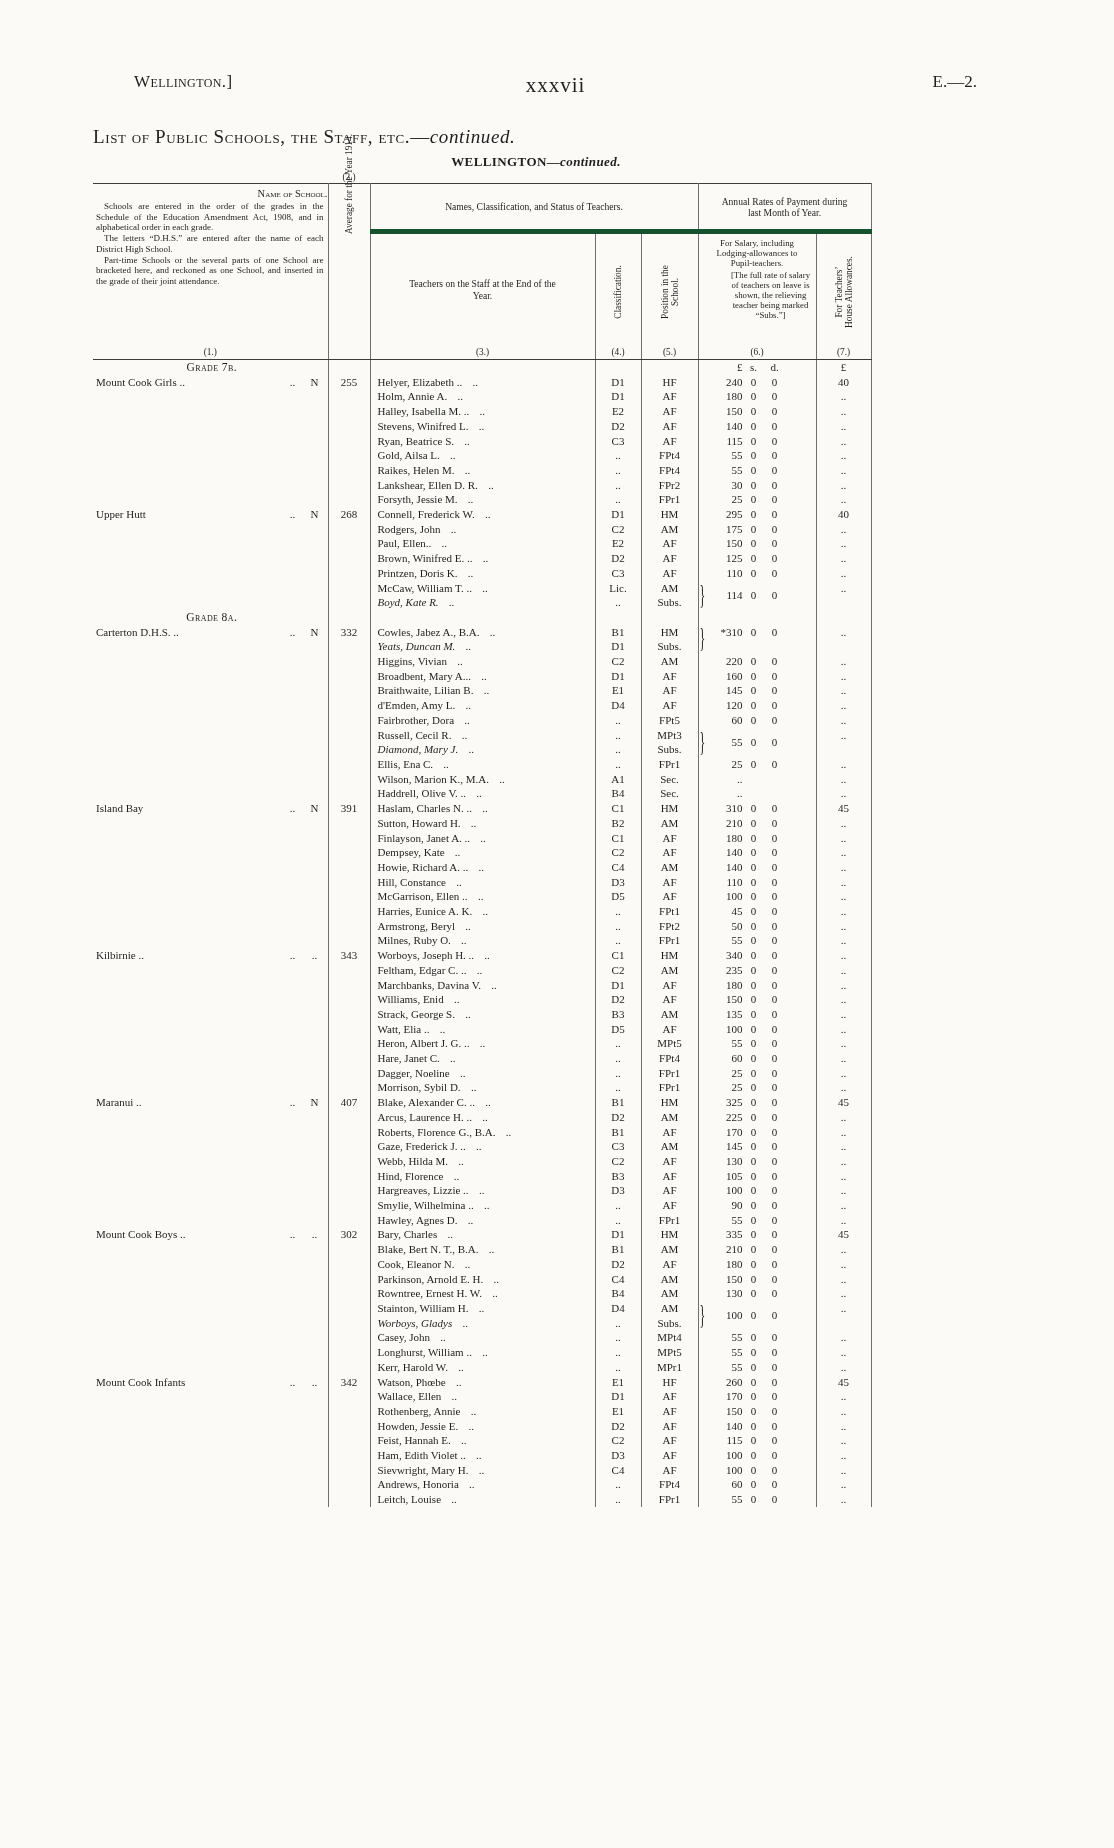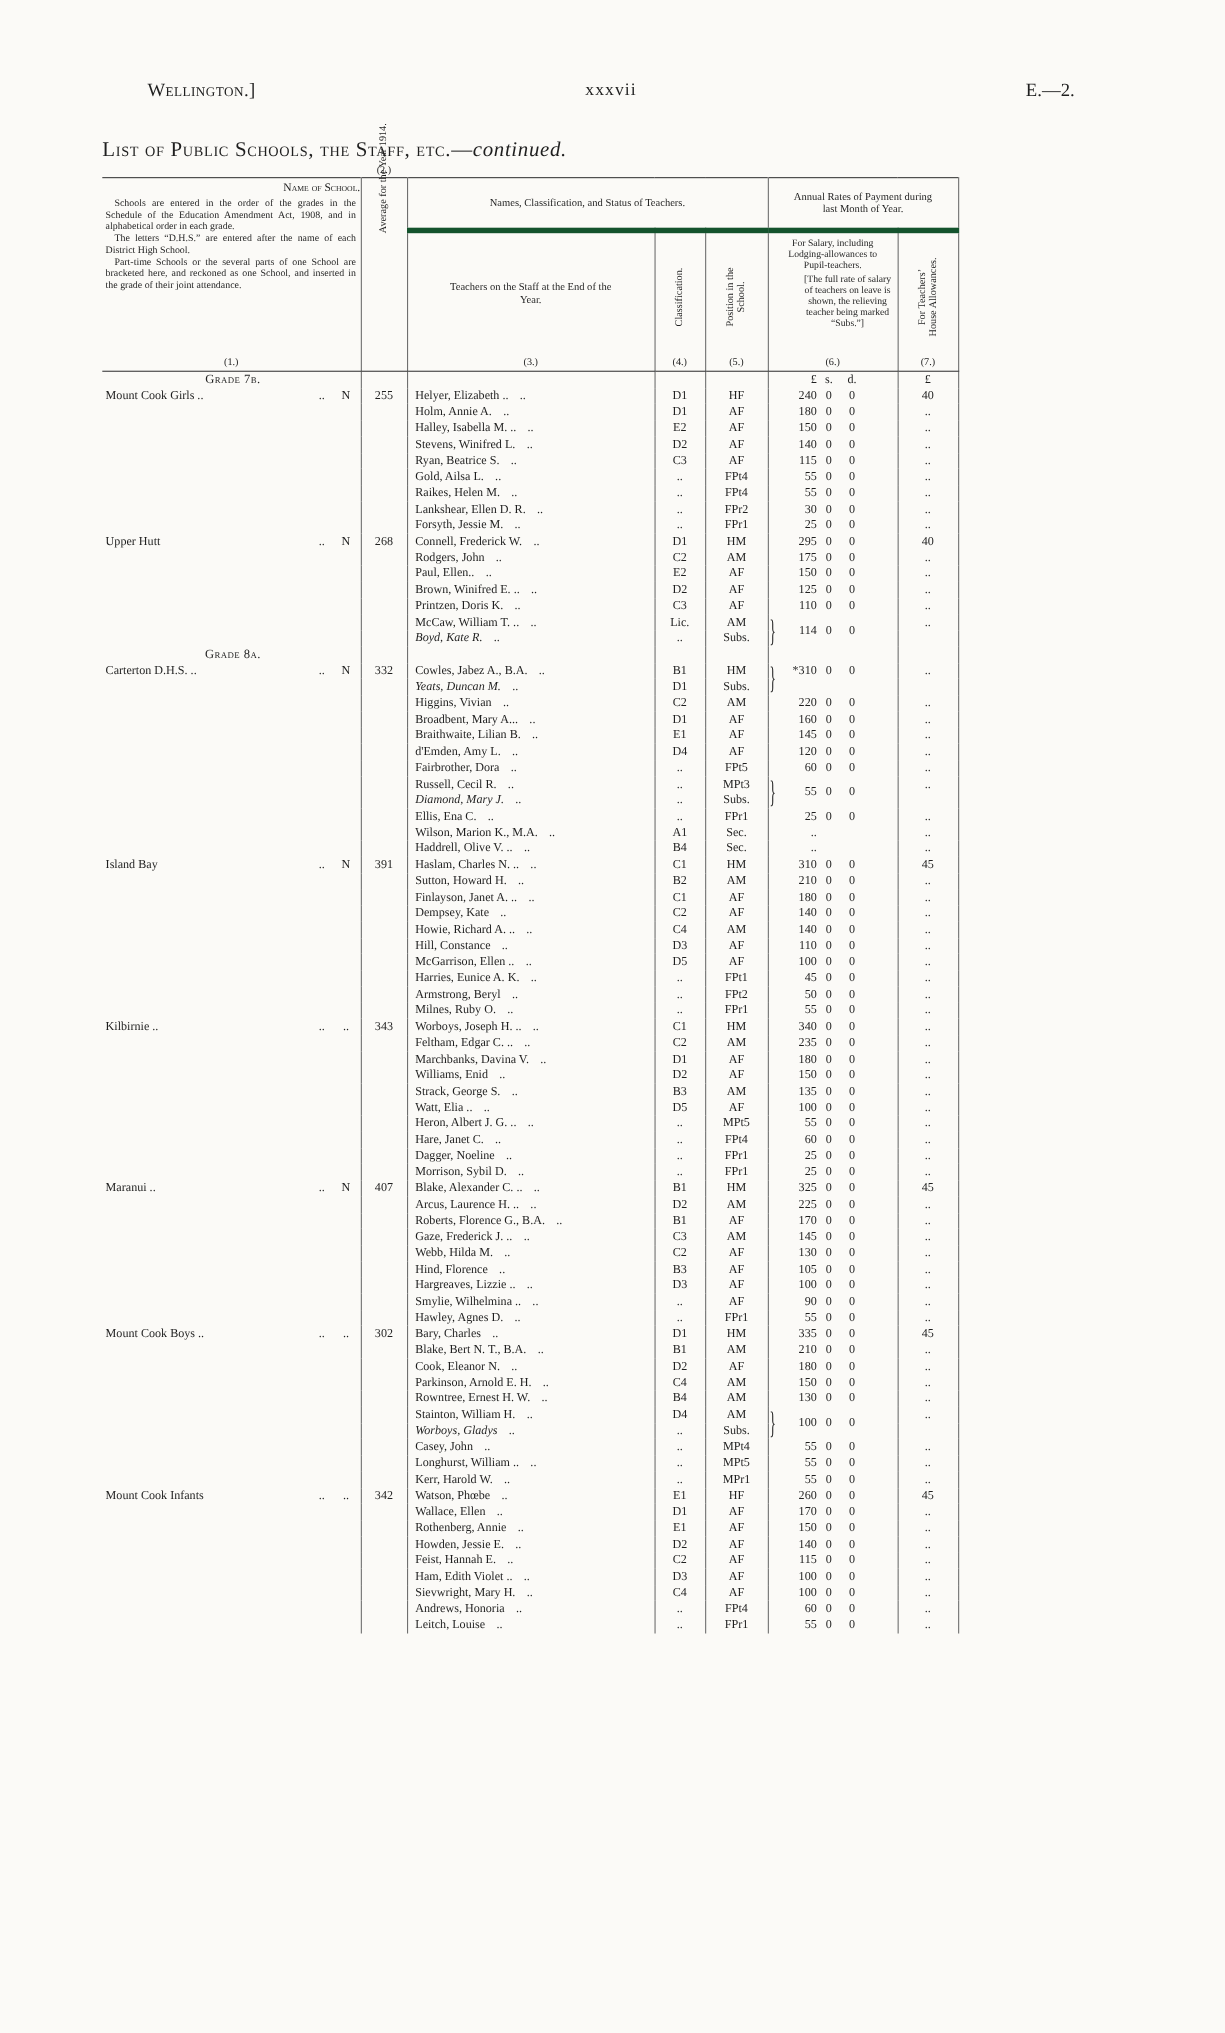--- a/index.html
+++ b/index.html
@@ -9,21 +9,21 @@
     color:#1f1f1f;
     font-family:"Liberation Serif","DejaVu Serif",serif;
     position:relative;
     overflow:hidden;
   }
   .page { position:absolute; left:93px; top:72px; width:886px; }
 
   
   .running-head { position:relative; height:22px;margin-left:39px; }
   .rh-left { position:absolute; left:2px; top:0; font-variant:small-caps; font-size:17px; letter-spacing:.4px; }
-  .rh-center { position:absolute; left:50%; transform:translateX(-50%); top:1px; font-size:16px; letter-spacing:1px; }
+  .rh-center { position:absolute; left:50%; transform:translateX(-50%); top:1px; font-size:21px; letter-spacing:1px; }
   .rh-right { position:absolute; right:2px; top:0; font-size:17px; }
 
   .doc-title { margin-top:32px; font-size:19px; letter-spacing:.6px; }
   .doc-title .sc { font-variant:small-caps; }
   .doc-title .it, .doc-subtitle .it { font-style:italic; }
   .doc-subtitle { text-align:center; margin-top:6px; font-size:13px; font-weight:bold; letter-spacing:.4px; }
 
   
   table { border-collapse:collapse; table-layout:fixed; width:778px; margin-top:13px; border-top:1.5px solid #3c3c3c; }
   th { font-weight:normal; vertical-align:top; position:relative; }
@@ -76,20 +76,23 @@
   <div class="running-head">
     <span class="rh-left">Wellington.]</span>
     <span class="rh-center">xxxvii</span>
     <span class="rh-right">E.—2.</span>
   </div>
 
   <div class="doc-title">
     <span class="sc">List of Public Schools, the Staff, etc.—</span><span class="it">continued.</span>
   </div>
 
+  <div class="doc-subtitle">
+    <span>WELLINGTON—</span><span class="it">continued.</span>
+  </div>
 
   <table>
     <colgroup>
       <col style="width:235px">
         <col style="width:42px">
         <col style="width:225px">
         <col style="width:46px">
         <col style="width:57px">
         <col style="width:118px">
         <col style="width:55px">

